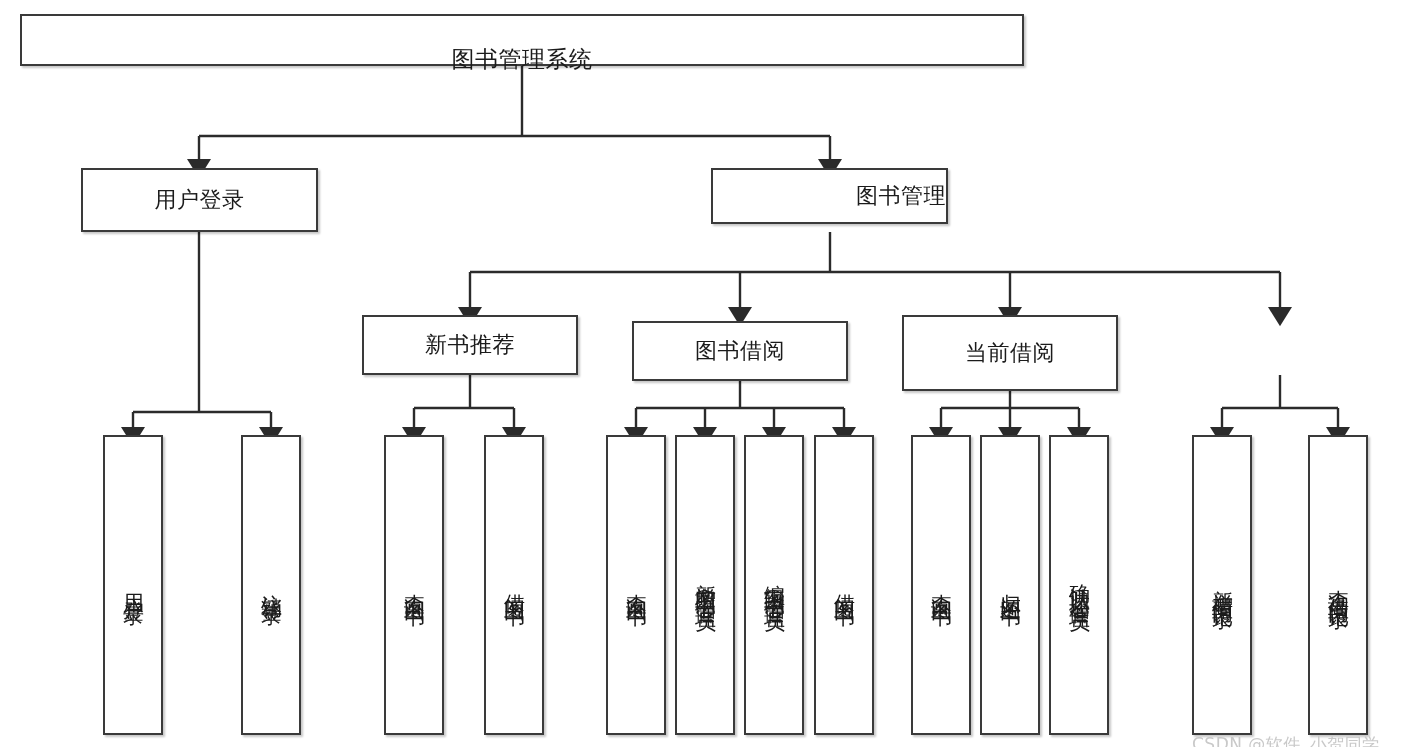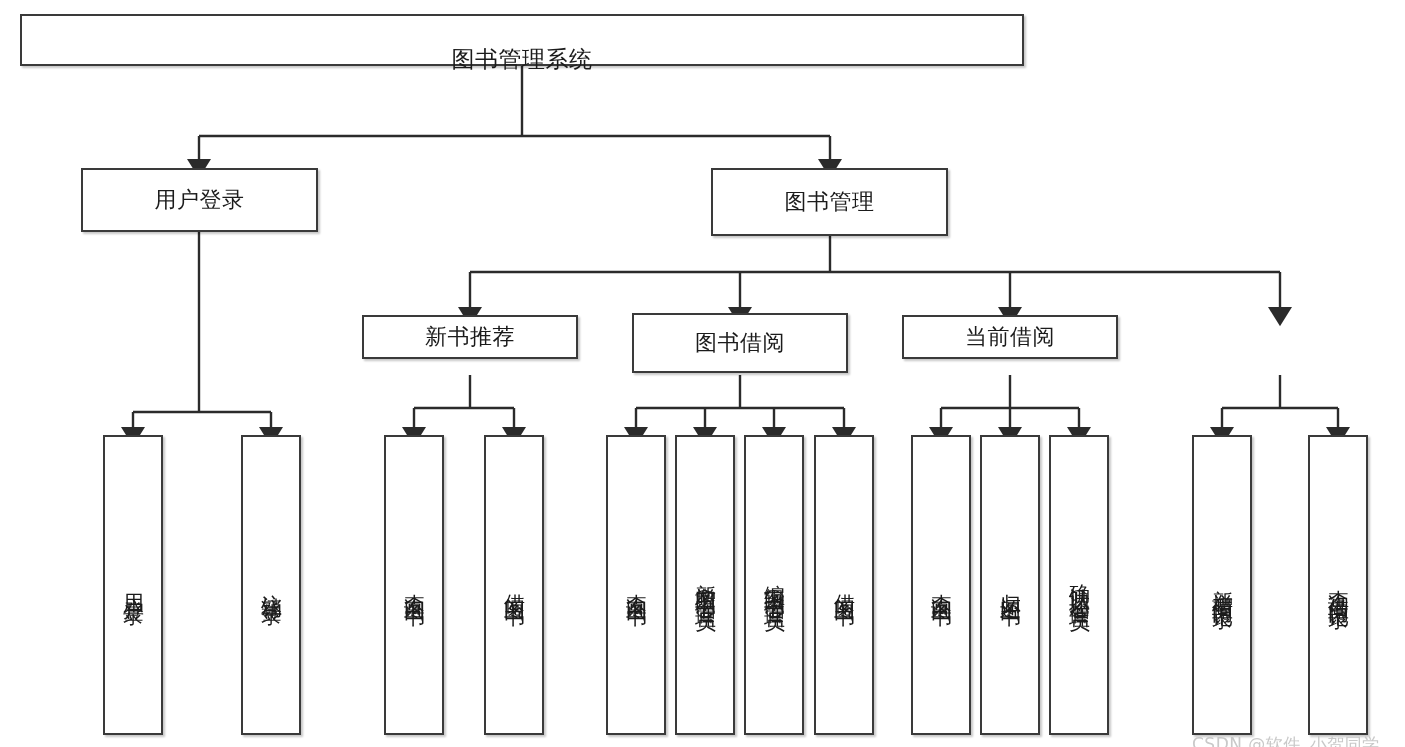--- a/index.html
+++ b/index.html
@@ -127,31 +127,31 @@
     </g>
   </svg>
 
   <div class="node horiz root" style="left:20px; top:14px; width:1004px; height:52px;">
     <span class="lbl">图书管理系统</span>
   </div>
 
   <div class="node horiz" style="left:81px; top:168px; width:237px; height:64px;">
     <span class="lbl">用户登录</span>
   </div>
-  <div class="node horiz" style="left:711px; top:168px; width:237px; height:68px;">
+  <div class="node horiz" style="left:711px; top:168px; width:237px; height:56px;justify-content:flex-end;">
     <span class="lbl">图书管理</span>
   </div>
 
-  <div class="node horiz" style="left:362px; top:315px; width:216px; height:44px;">
+  <div class="node horiz" style="left:362px; top:315px; width:216px; height:60px;">
     <span class="lbl">新书推荐</span>
   </div>
-  <div class="node horiz" style="left:632px; top:313px; width:216px; height:60px;">
+  <div class="node horiz" style="left:632px; top:321px; width:216px; height:60px;">
     <span class="lbl">图书借阅</span>
   </div>
-  <div class="node horiz" style="left:902px; top:315px; width:216px; height:44px;">
+  <div class="node horiz" style="left:902px; top:315px; width:216px; height:76px;">
     <span class="lbl">当前借阅</span>
   </div>
 
   <div class="node vert" style="left:103px; top:435px; width:60px; height:300px;">
     <span class="lbl">用户登录</span>
   </div>
   <div class="node vert" style="left:241px; top:435px; width:60px; height:300px;">
     <span class="lbl">注销登录</span>
   </div>
 

